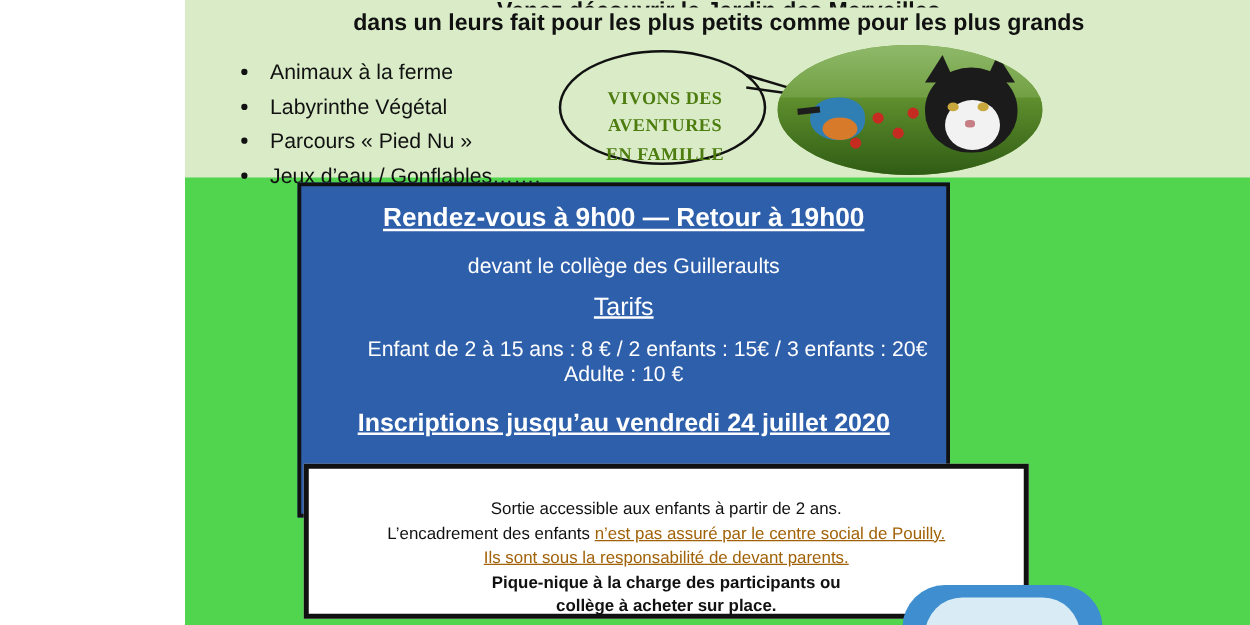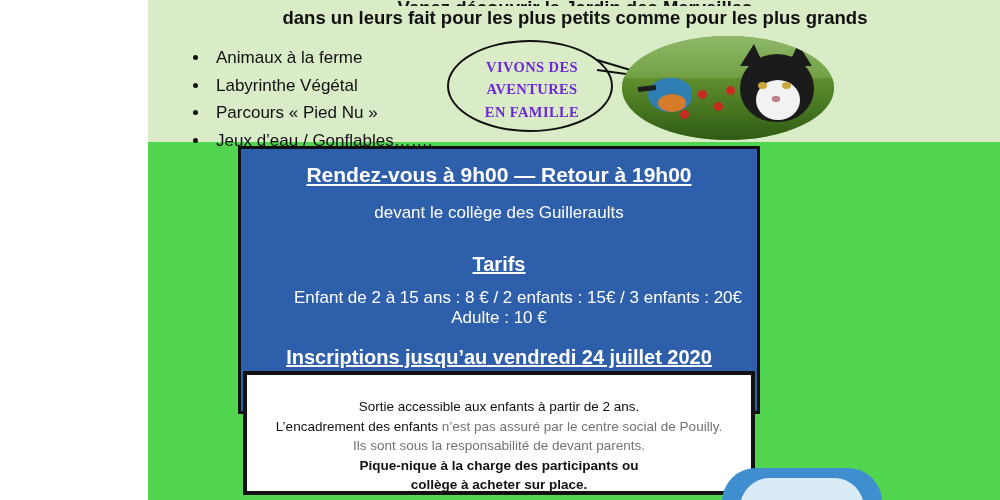--- a/index.html
+++ b/index.html
@@ -80,28 +80,28 @@
     width: 166px;
     height: 92px;
     background: #d9ecc7;
     border: 2px solid #111111;
     border-radius: 50% / 50%;
     box-sizing: border-box;
   }
   .bubble-text {
     position: absolute;
     left: 0;
-    top: 14px;
+    top: 26px;
     width: 166px;
     text-align: center;
     font-family: "Liberation Serif", serif;
     font-weight: bold;
     font-size: 14.5px;
     line-height: 1.55;
-    color: #6d28d9;
+    color: #4d7c0f;
     letter-spacing: 0.4px;
   }
   .bubble-tail {
     position: absolute;
     left: 595px;
     top: 56px;
     width: 70px;
     height: 26px;
     pointer-events: none;
   }
@@ -216,23 +216,23 @@
     margin-top: 14px;
     font-size: 21px;
     font-weight: bold;
     text-decoration: underline;
   }
   .blue-box .bb-sub {
     margin-top: 16px;
     font-size: 17px;
   }
   .blue-box .bb-tarifs {
-    margin-top: 30px;
+    margin-top: 12px;
     font-size: 20px;
-    font-weight: bold;
+    font-weight: normal;
     text-decoration: underline;
   }
   .blue-box .bb-price1 {
     margin-top: 12px;
     font-size: 17px;
     margin-left: 38px;
   }
   .blue-box .bb-price2 {
     font-size: 17px;
   }
@@ -240,33 +240,34 @@
     margin-top: 18px;
     font-size: 20px;
     font-weight: bold;
     text-decoration: underline;
   }
   
   .note-box {
     position: absolute;
     left: 243px;
     top: 371px;
-    width: 512px;
+    width: 580px;
     height: 124px;
     background: #ffffff;
     border: 4px solid #111111;
     box-sizing: border-box;
     text-align: center;
     font-size: 13.5px;
     color: #111111;
     line-height: 1.45;
     padding-top: 22px;
   }
   .note-box .warn {
-    color: #737373;
+    color: #a16207;
+    text-decoration: underline;
   }
   .note-box .bold {
     font-weight: bold;
   }
   
   .bottom-shape {
     position: absolute;
     left: 722px;
     top: 468px;
     width: 160px;

